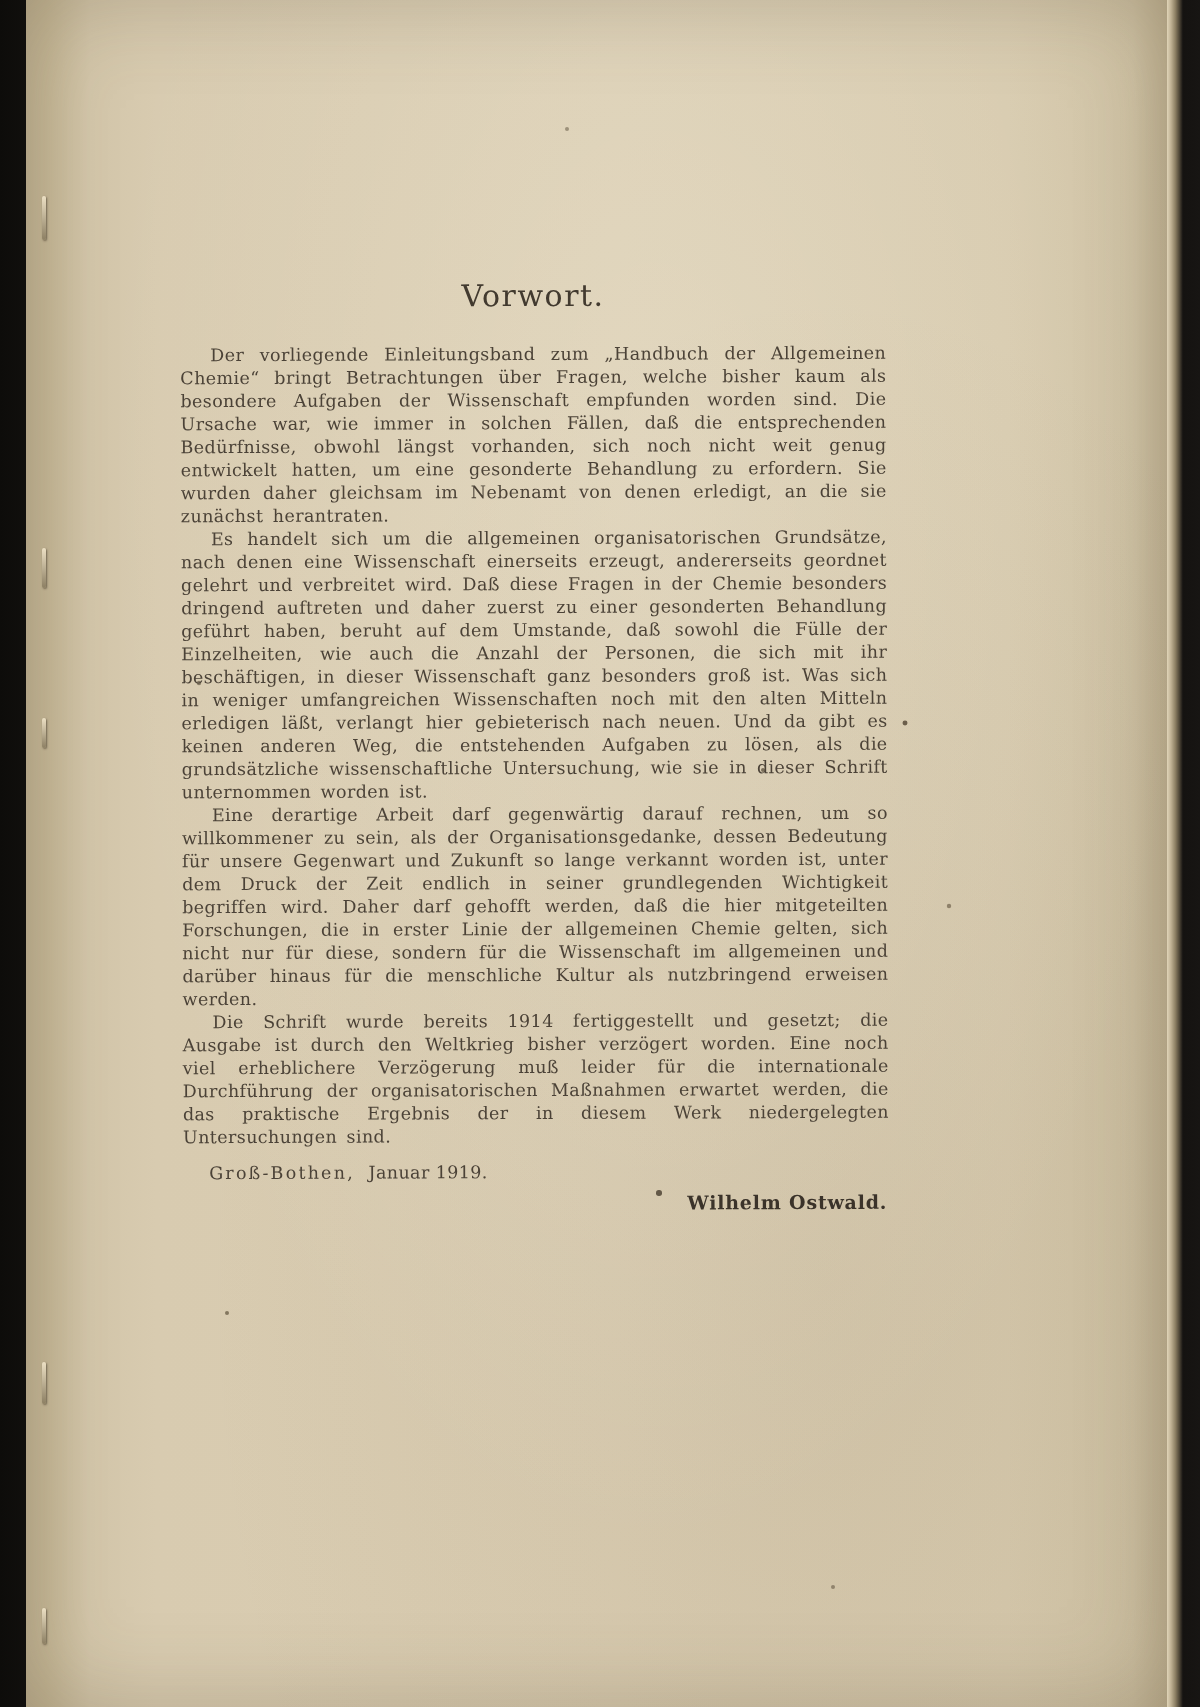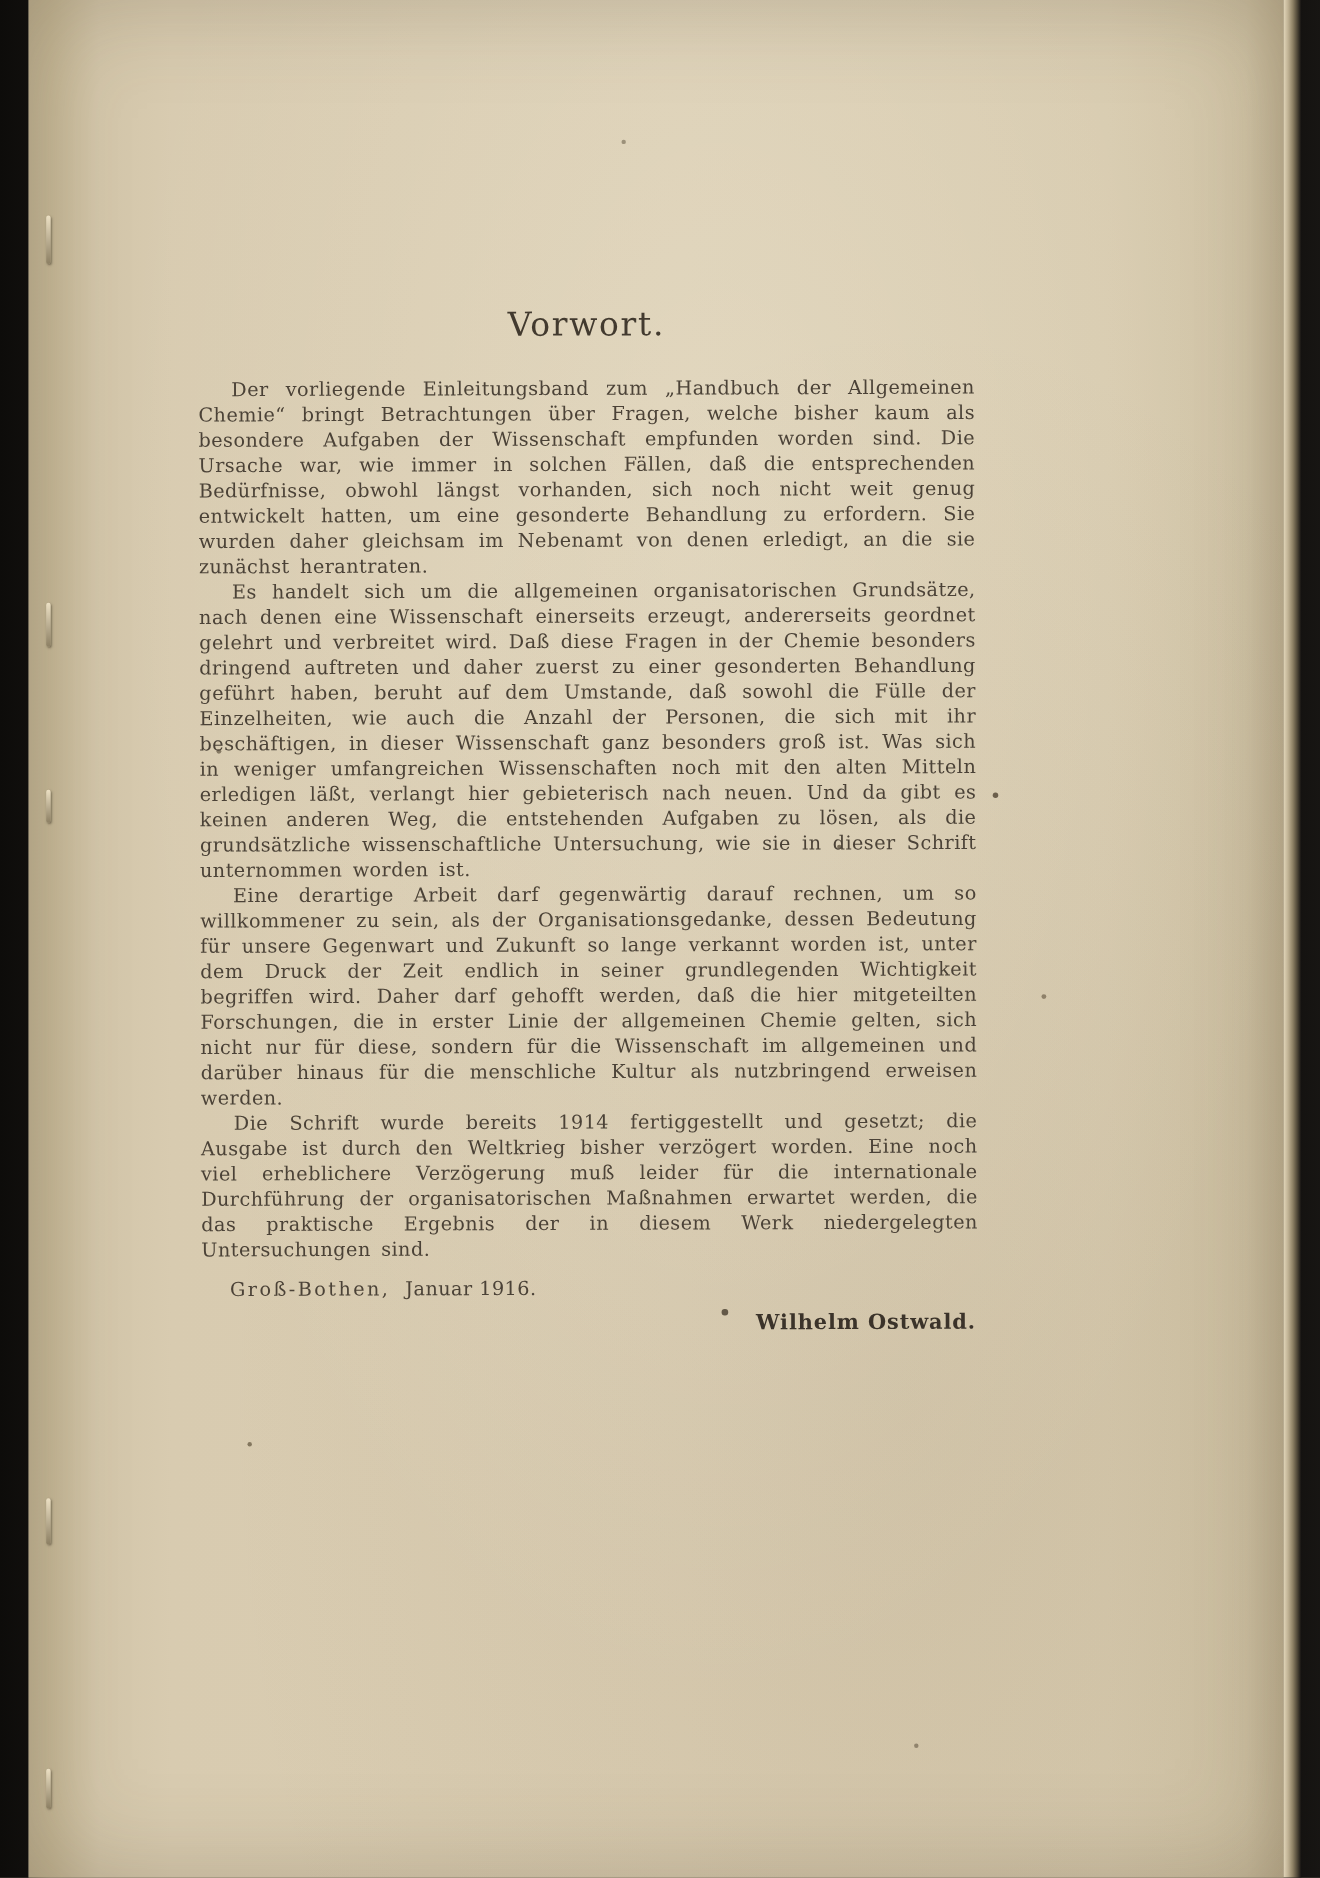--- a/index.html
+++ b/index.html
@@ -105,21 +105,21 @@
     <div class="content">
       <h1 class="title">Vorwort.</h1>
 
       <p class="para">Der vorliegende Einleitungsband zum „Handbuch der Allgemeinen Chemie“ bringt Betrachtungen über Fragen, welche bisher kaum als besondere Aufgaben der Wissenschaft empfunden worden sind. Die Ursache war, wie immer in solchen Fällen, daß die entsprechenden Bedürfnisse, obwohl längst vorhanden, sich noch nicht weit genug entwickelt hatten, um eine gesonderte Behandlung zu erfordern. Sie wurden daher gleichsam im Nebenamt von denen erledigt, an die sie zunächst herantraten.</p>
       <p class="para">Es handelt sich um die allgemeinen organisatorischen Grundsätze, nach denen eine Wissenschaft einerseits erzeugt, andererseits geordnet gelehrt und verbreitet wird. Daß diese Fragen in der Chemie besonders dringend auftreten und daher zuerst zu einer gesonderten Behandlung geführt haben, beruht auf dem Umstande, daß sowohl die Fülle der Einzelheiten, wie auch die Anzahl der Personen, die sich mit ihr beschäftigen, in dieser Wissenschaft ganz besonders groß ist. Was sich in weniger umfangreichen Wissenschaften noch mit den alten Mitteln erledigen läßt, verlangt hier gebieterisch nach neuen. Und da gibt es keinen anderen Weg, die entstehenden Aufgaben zu lösen, als die grundsätzliche wissenschaftliche Untersuchung, wie sie in dieser Schrift unternommen worden ist.</p>
       <p class="para">Eine derartige Arbeit darf gegenwärtig darauf rechnen, um so willkommener zu sein, als der Organisationsgedanke, dessen Bedeutung für unsere Gegenwart und Zukunft so lange verkannt worden ist, unter dem Druck der Zeit endlich in seiner grundlegenden Wichtigkeit begriffen wird. Daher darf gehofft werden, daß die hier mitgeteilten Forschungen, die in erster Linie der allgemeinen Chemie gelten, sich nicht nur für diese, sondern für die Wissenschaft im allgemeinen und darüber hinaus für die menschliche Kultur als nutzbringend erweisen werden.</p>
       <p class="para">Die Schrift wurde bereits 1914 fertiggestellt und gesetzt; die Ausgabe ist durch den Weltkrieg bisher verzögert worden. Eine noch viel erheblichere Verzögerung muß leider für die internationale Durchführung der organisatorischen Maßnahmen erwartet werden, die das praktische Ergebnis der in diesem Werk niedergelegten Untersuchungen sind.</p>
 
       <p class="dateline">
         <span class="place">Groß-Bothen,</span>
-        <span class="rest">Januar 1916.</span>
+        <span class="rest">Januar 1919.</span>
       </p>
 
       <p class="signature">Wilhelm Ostwald.</p>
     </div>
 
     <div class="page-edge"></div>
   </div>
 </div>
 
 </body></html>

